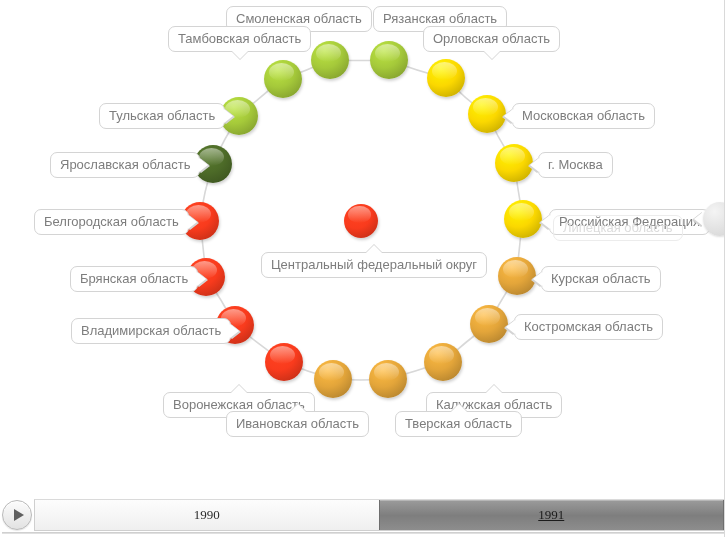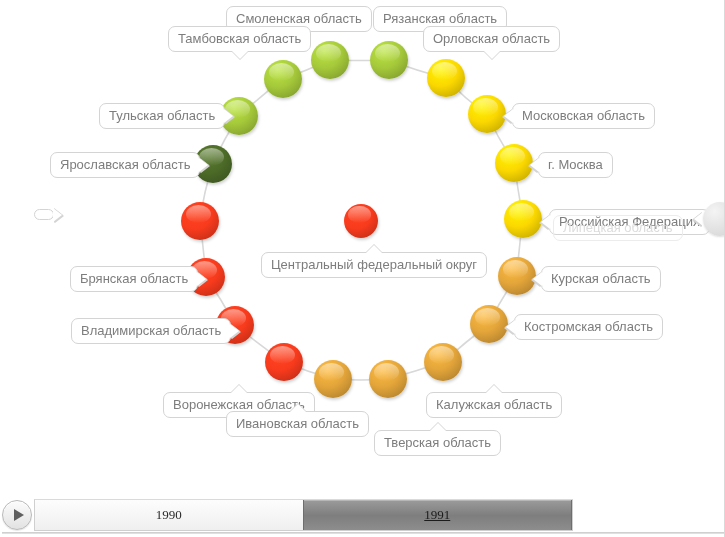--- a/index.html
+++ b/index.html
@@ -152,21 +152,21 @@
     bottom: 0;
     width: 725px;
     height: 57px;
     background: #ffffff;
     box-sizing: border-box;
   }
   #timeline-inner {
     position: absolute;
     left: 0;
     bottom: 6px;
-    width: 573px;
+    width: 725px;
     height: 32px;
     display: flex;
     align-items: flex-start;
   }
   #play-button {
     width: 30px;
     height: 30px;
     flex: 0 0 30px;
     margin-left: 2px;
     align-self: center;
@@ -334,31 +334,31 @@
       </div>
     <div id="labels-layer">
         <div class="label" style="left: 226px; top: 6px;"><span>Смоленская область</span><span class="notch notch-d"></span></div>
         <div class="label" style="left: 373px; top: 6px;"><span>Рязанская область</span><span class="notch notch-d"></span></div>
         <div class="label" style="left: 168px; top: 26px;"><span>Тамбовская область</span><span class="notch notch-d"></span></div>
         <div class="label" style="left: 423px; top: 26px;"><span>Орловская область</span><span class="notch notch-d"></span></div>
         <div class="label" style="left: 99px; top: 103px;"><span>Тульская область</span><span class="notch notch-r"></span></div>
         <div class="label" style="left: 512px; top: 103px;"><span>Московская область</span><span class="notch notch-l"></span></div>
         <div class="label" style="left: 50px; top: 152px;"><span>Ярославская область</span><span class="notch notch-r"></span></div>
         <div class="label" style="left: 538px; top: 152px;"><span>г. Москва</span><span class="notch notch-l"></span></div>
-        <div class="label" style="left: 34px; top: 209px;"><span class="notch notch-r"></span></div>
+        <div class="label" style="left: 34px; top: 209px;"><span>Белгородская область</span><span class="notch notch-r"></span></div>
         <div class="label" style="left: 549px; top: 209px;"><span>Российская Федерация</span><span class="notch notch-l"></span></div>
         <div class="label faded" style="left: 553px; top: 215px; z-index: 1;"><span>Липецкая область</span></div>
         <div class="label" style="left: 70px; top: 266px;"><span>Брянская область</span><span class="notch notch-r"></span></div>
         <div class="label" style="left: 541px; top: 266px;"><span>Курская область</span><span class="notch notch-l"></span></div>
         <div class="label" style="left: 71px; top: 318px;"><span>Владимирская область</span><span class="notch notch-r"></span></div>
         <div class="label" style="left: 514px; top: 314px;"><span>Костромская область</span><span class="notch notch-l"></span></div>
         <div class="label" style="left: 163px; top: 392px;"><span>Воронежская область</span><span class="notch notch-u"></span></div>
         <div class="label" style="left: 426px; top: 392px; text-align: right;"><span>Калужская область</span><span class="notch notch-u"></span></div>
         <div class="label" style="left: 226px; top: 411px;"><span>Ивановская область</span><span class="notch notch-u"></span></div>
-        <div class="label" style="left: 374px; top: 411px; margin-top: 19px;"><span>Тверская область</span><span class="notch notch-u"></span></div>
+        <div class="label" style="left: 395px; top: 411px;"><span>Тверская область</span><span class="notch notch-u"></span></div>
         <div class="label" style="left: 261px; top: 252px;"><span>Центральный федеральный округ</span><span class="notch notch-u"></span></div>
       </div>
 
     <div id="edge-node-notch"></div>
     <div id="edge-node" style="background: radial-gradient(circle at 34% 28%, rgb(244, 244, 244), rgb(220, 220, 220) 72%, rgb(207, 207, 207) 100%);"></div>
   </div>
 
   <div id="timeline">
     <div id="timeline-inner">
       <div id="play-button">

